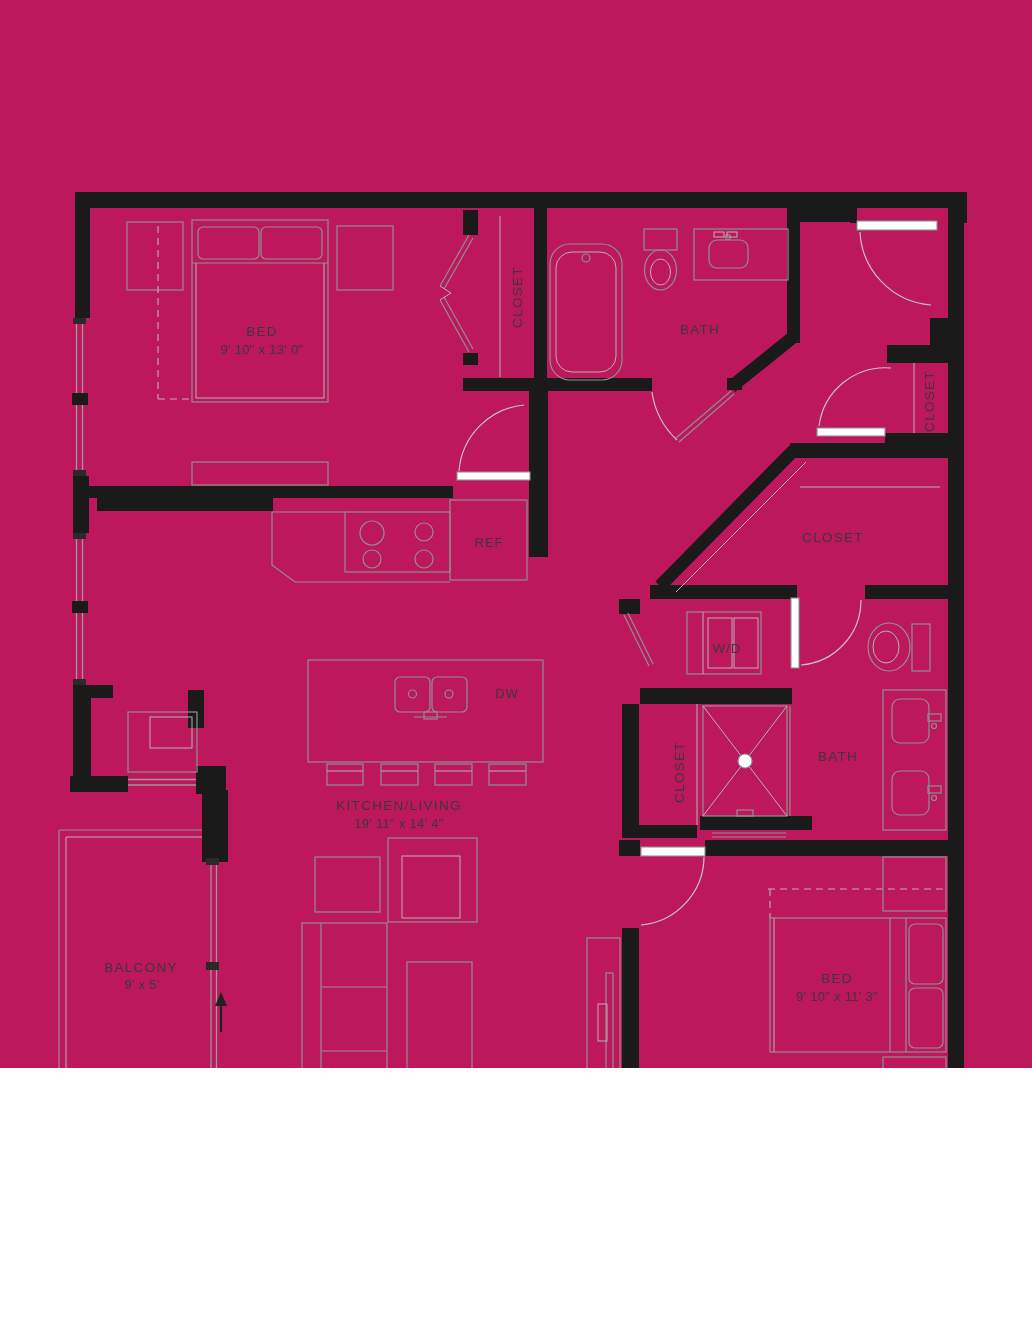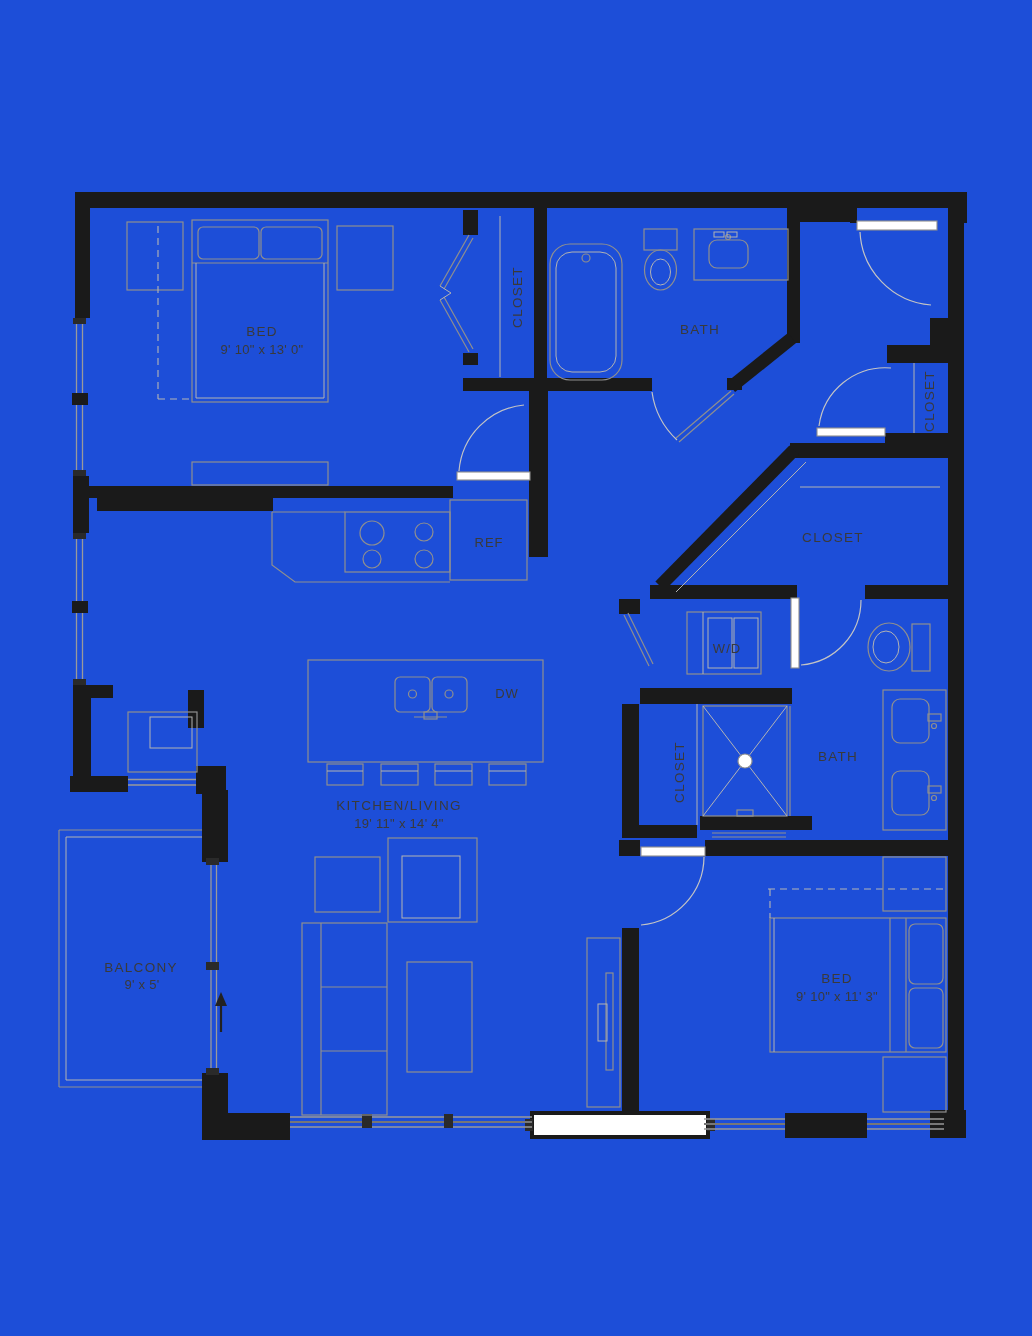--- a/index.html
+++ b/index.html
@@ -1,16 +1,16 @@
 <!DOCTYPE html>
 <html><head>
 <meta charset="utf-8">
 <style>
   html,body{margin:0;padding:0;background:#ffffff;}
-  .stage{width:1032px;height:1336px;background:#1d4ed8;position:relative;overflow:hidden;}
+  .stage{width:1032px;height:1068px;background:#be185d;position:relative;overflow:hidden;}
   svg{display:block;}
   .wall{fill:#1a1a1a;stroke:none;}
   .wline{stroke:#1a1a1a;fill:none;}
   .owall{fill:#ffffff;stroke:#1a1a1a;stroke-width:4;}
   .f{fill:none;stroke:#8f8f8f;stroke-width:1.2;}
   .fl{fill:none;stroke:#b3b3b3;stroke-width:1;}
   .leaf{fill:#ffffff;stroke:#8f8f8f;stroke-width:1.1;}
   .arc{fill:none;stroke:#c4c4c4;stroke-width:1.2;}
   .win{stroke:#9a9a9a;stroke-width:1.3;fill:none;}
   .winmid{stroke:#777;stroke-width:2;fill:none;}

